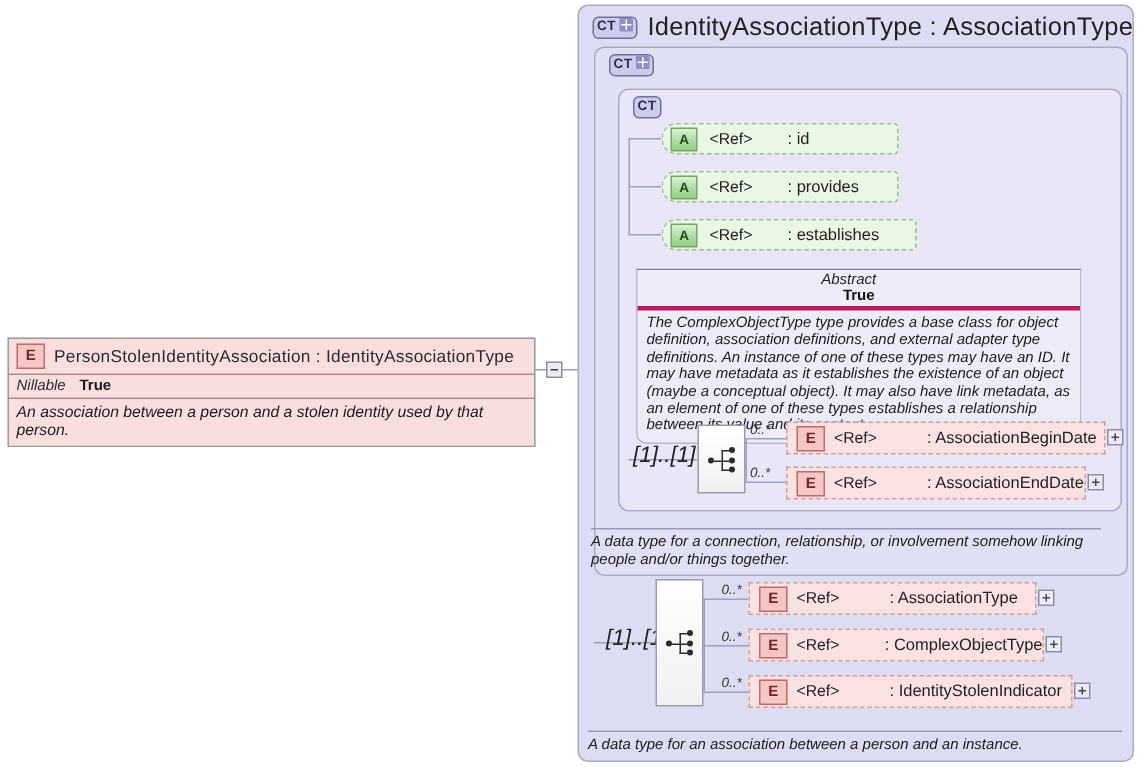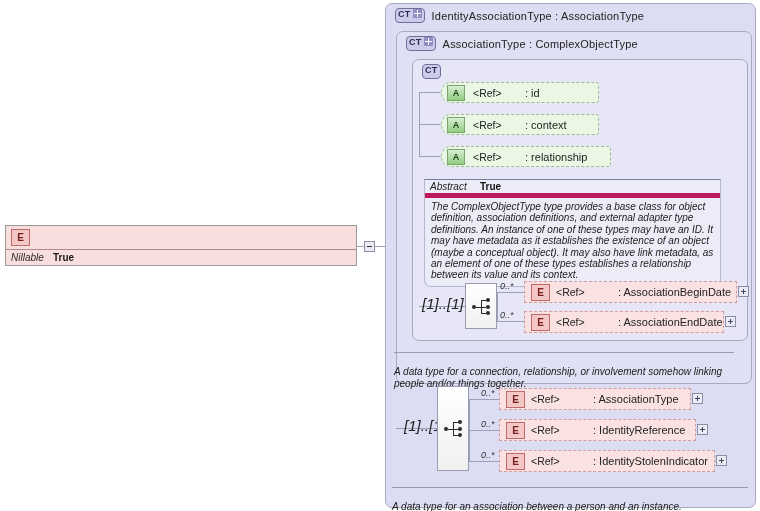--- a/index.html
+++ b/index.html
@@ -108,21 +108,21 @@
   }
   .ctbadge .plus{
     margin-left:2px;width:9px;height:9px;position:relative;
     background:#8e8ec4;border-radius:1px;
   }
   .ctbadge .plus::before,.ctbadge .plus::after{
     content:"";position:absolute;background:#ffffff;
   }
   .ctbadge .plus::before{left:1px;top:4px;width:7px;height:1px;}
   .ctbadge .plus::after{left:4px;top:1px;width:1px;height:7px;}
-  .panel-title{font-size:11px;color:#222;letter-spacing:.2px;}
+  .panel-title{font-size:17px;color:#222;letter-spacing:.2px;}
 
   
   .attr{
     position:absolute;
     height:21px;
     background:#e9f7e4;
     border:1px dashed #9cbb92;
     border-radius:10px 3px 3px 10px;
     display:flex;align-items:center;
     padding-left:5px;
@@ -145,21 +145,22 @@
     left:424px;top:179px;width:297px;
     border:1px solid #b7b7cf;
     border-radius:0 0 7px 7px;
     background:#ececf8;
     box-sizing:border-box;
     border-top:1px solid #7a7a9a;
   }
   #abstract-box .arow{
     display:flex;align-items:center;
     padding:1px 5px;
-    border-bottom:5px solid #be185d;
+    border-bottom:3px solid #be185d;
+    flex-direction:column;
   }
   #abstract-box .aname{font-style:italic;font-size:10px;width:50px;color:#222;}
   #abstract-box .aval{font-size:10px;font-weight:bold;color:#111;}
   #abstract-box .adoc{
     padding:3px 6px 5px 6px;
     font-style:italic;font-size:10px;line-height:11.4px;color:#1b1b1b;
   }
 
   
   .elem{
@@ -201,35 +202,37 @@
   .cardlbl{
     position:absolute;font-style:italic;font-size:15px;color:#222;
   }
   .ln{position:absolute;background:#9aa0b5;}
 
   
   .footnote{
     position:absolute;
     font-style:italic;font-size:10px;line-height:11.5px;color:#1b1b1b;
     border-top:1px solid #9a9ab5;
-    padding-top:13px;
+    padding-top:3px;
     box-sizing:border-box;
   }
 </style>
 </head>
 <body>
 
 <div class="abs" id="left-element">
   <div class="hdr">
     <span class="ebadge">E</span>
+    <span class="title">PersonStolenIdentityAssociation : IdentityAssociationType</span>
   </div>
   <div class="proprow">
     <span class="propname">Nillable</span>
     <span class="propval">True</span>
   </div>
+  <div class="doc">An association between a person and a stolen identity used by that person.</div>
 </div>
 
 <div class="abs ln" id="left-connector-line"></div>
 <div class="abs" id="left-collapse">
     <i></i>
   </div>
 
 <div class="panel" id="panel-identity">
 
   <div class="panel-hdr">
@@ -239,21 +242,20 @@
     </span>
     <span class="panel-title">IdentityAssociationType : AssociationType</span>
   </div>
 
   <div class="panel" id="panel-association">
     <div class="panel-hdr">
       <span class="ctbadge">
         <span class="lbl">CT</span>
         <span class="plus"></span>
       </span>
-      <span class="panel-title">AssociationType : ComplexObjectType</span>
     </div>
 
     <div class="panel" id="panel-complexobject">
       <div class="panel-hdr">
         <span class="ctbadge">
           <span class="lbl">CT</span>
         </span>
       </div>
     </div>
   </div>
@@ -265,26 +267,26 @@
 <div class="abs ln" style="left:419px;top:156px;width:22px;height:1px;"></div>
 
 <div class="abs attr" style="left:441px;top:82px;width:158px;">
   <span class="abadge">A</span>
   <span class="ref">&lt;Ref&gt;</span>
   <span class="nm">: id</span>
 </div>
 <div class="abs attr" style="left:441px;top:114px;width:158px;">
   <span class="abadge">A</span>
   <span class="ref">&lt;Ref&gt;</span>
-  <span class="nm">: context</span>
+  <span class="nm">: provides</span>
 </div>
 <div class="abs attr" style="left:441px;top:146px;width:170px;">
   <span class="abadge">A</span>
   <span class="ref">&lt;Ref&gt;</span>
-  <span class="nm">: relationship</span>
+  <span class="nm">: establishes</span>
 </div>
 
 <div class="abs" id="abstract-box">
   <div class="arow">
     <span class="aname">Abstract</span>
     <span class="aval">True</span>
   </div>
   <div class="adoc">The ComplexObjectType type provides a base class for object definition, association definitions, and external adapter type definitions. An instance of one of these types may have an ID. It may have metadata as it establishes the existence of an object (maybe a conceptual object). It may also have link metadata, as an element of one of these types establishes a relationship between its value and its context.</div>
 </div>
 
@@ -357,21 +359,21 @@
 <div class="abs elem" style="left:499px;top:388px;width:192px;">
   <span class="ebadge">E</span>
   <span class="ref">&lt;Ref&gt;</span>
   <span class="nm">: AssociationType</span>
 </div>
 <div class="abs plusbox" style="left:692px;top:393px;"></div>
 
 <div class="abs elem" style="left:499px;top:419px;width:197px;">
   <span class="ebadge">E</span>
   <span class="ref">&lt;Ref&gt;</span>
-  <span class="nm">: IdentityReference</span>
+  <span class="nm">: ComplexObjectType</span>
 </div>
 <div class="abs plusbox" style="left:697px;top:424px;"></div>
 
 <div class="abs elem" style="left:499px;top:450px;width:216px;">
   <span class="ebadge">E</span>
   <span class="ref">&lt;Ref&gt;</span>
   <span class="nm">: IdentityStolenIndicator</span>
 </div>
 <div class="abs plusbox" style="left:716px;top:455px;"></div>
 

